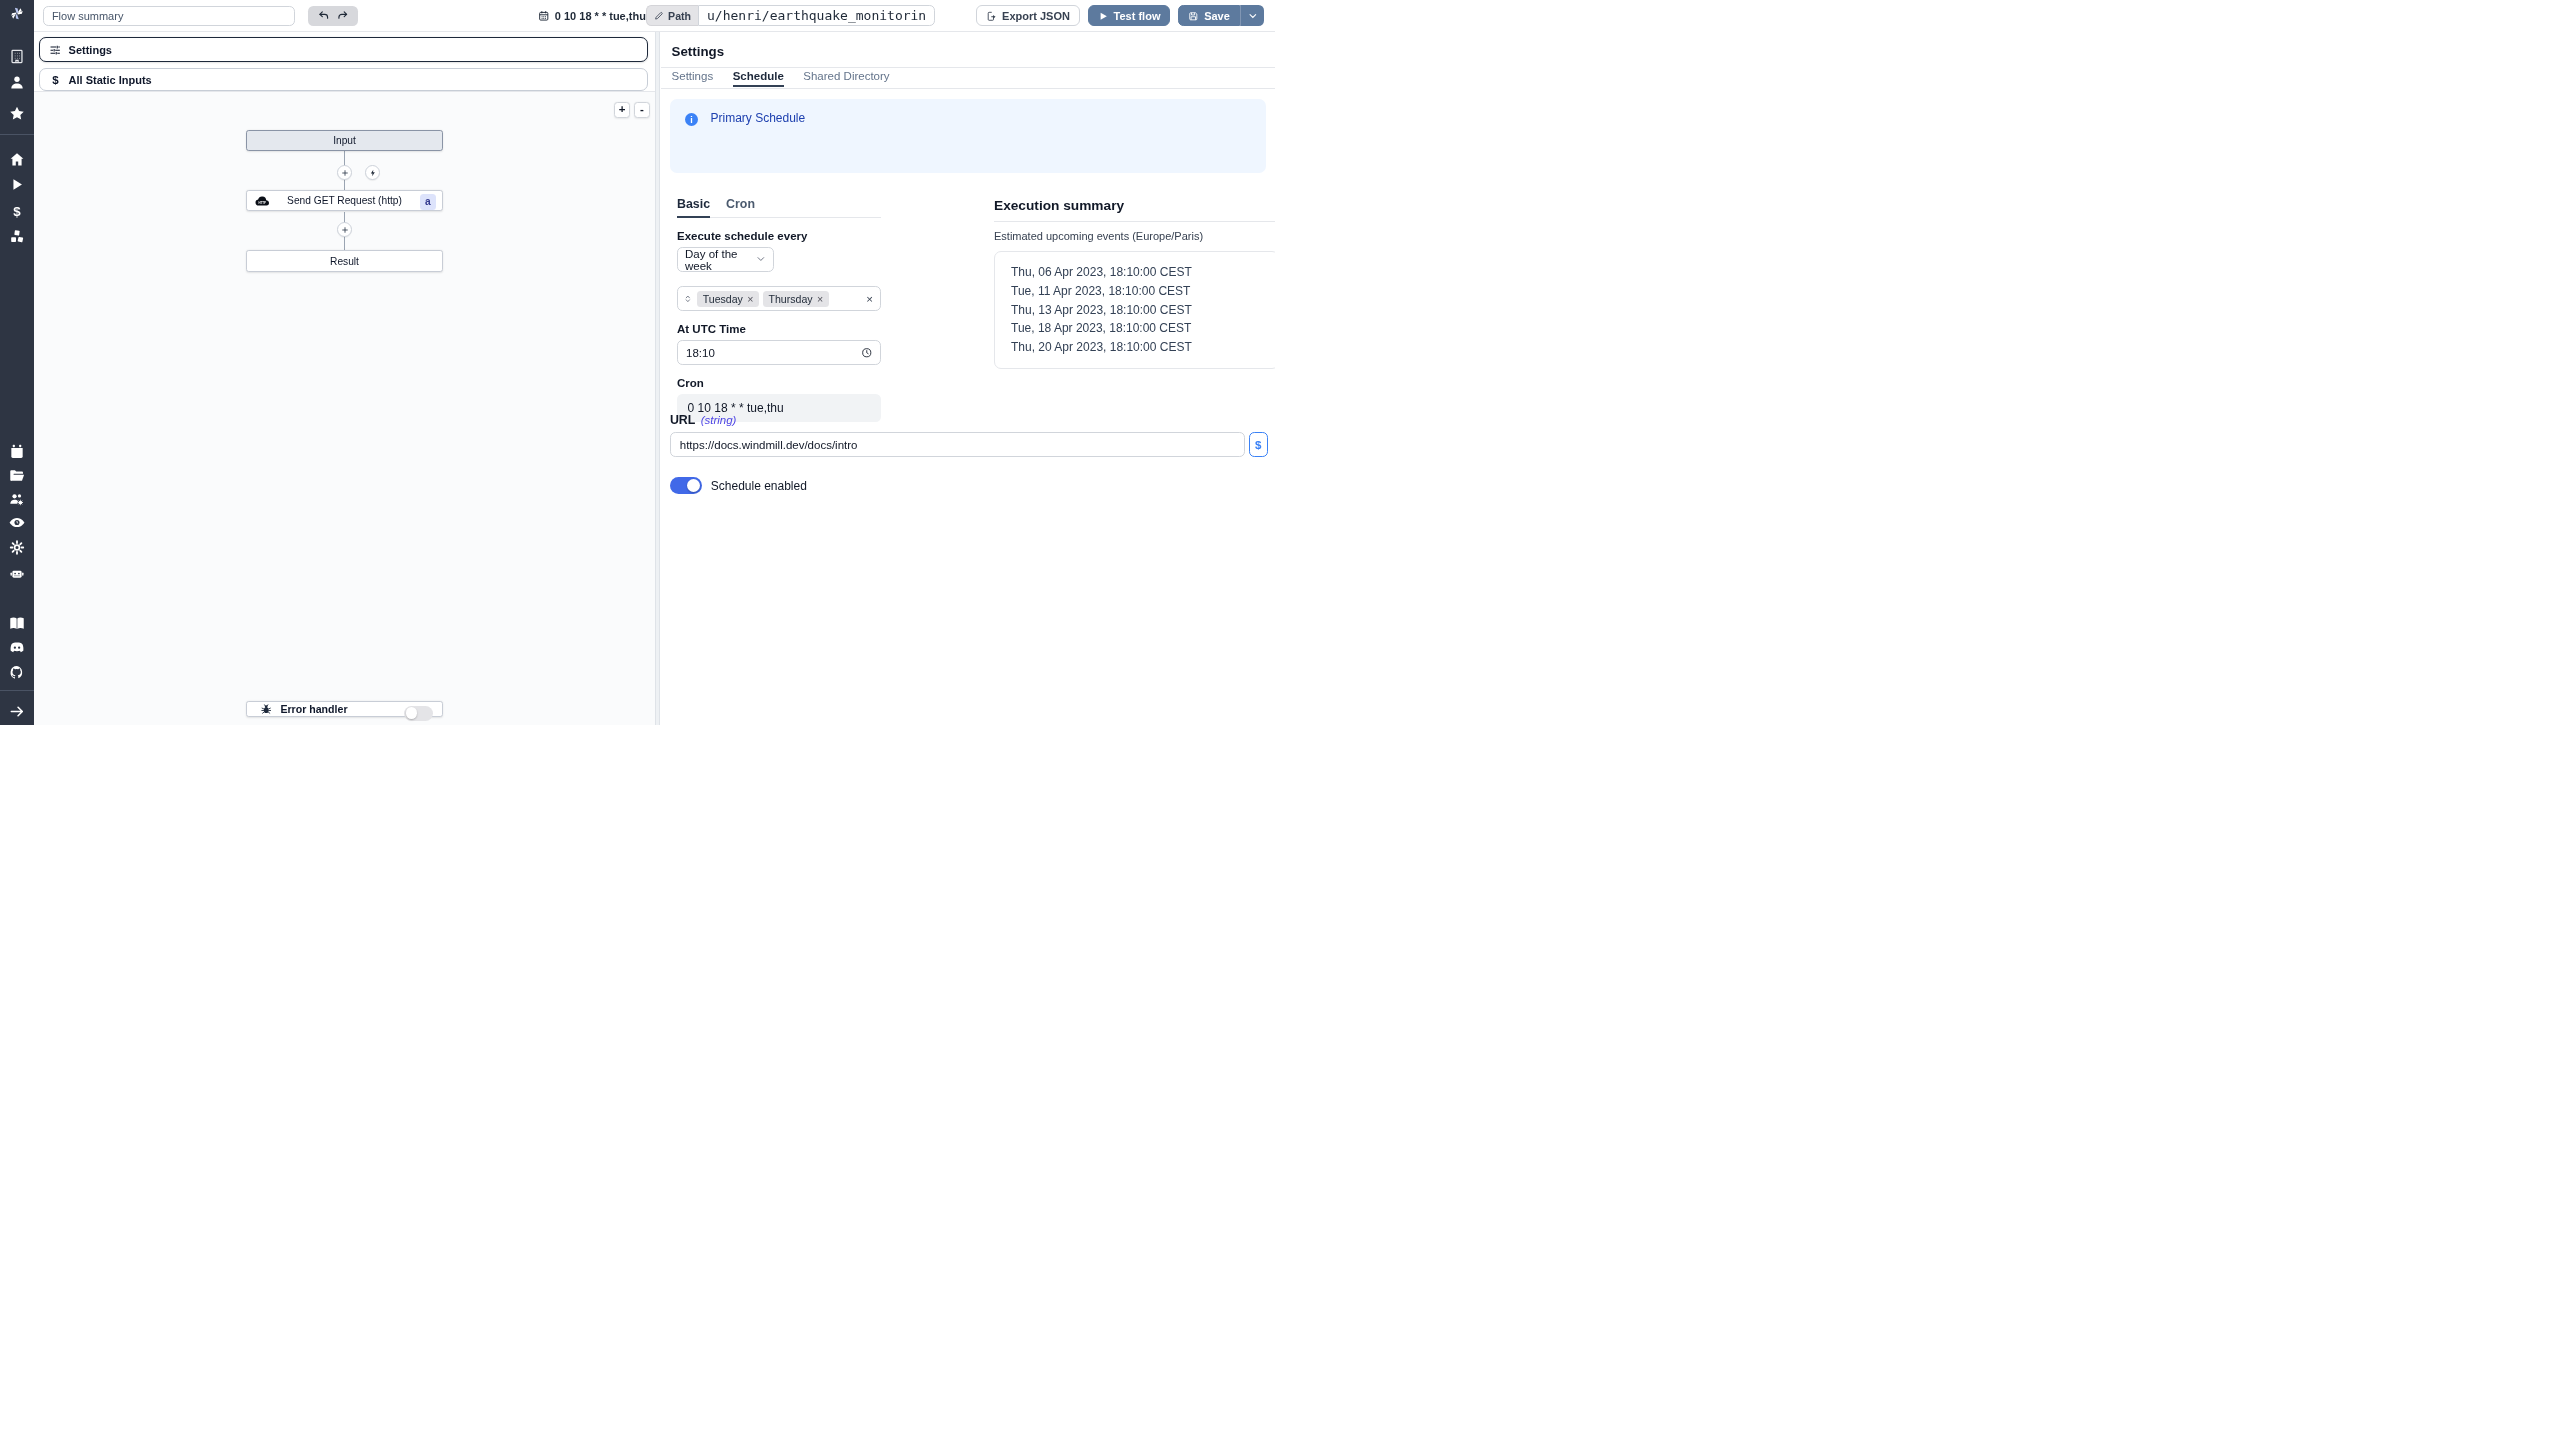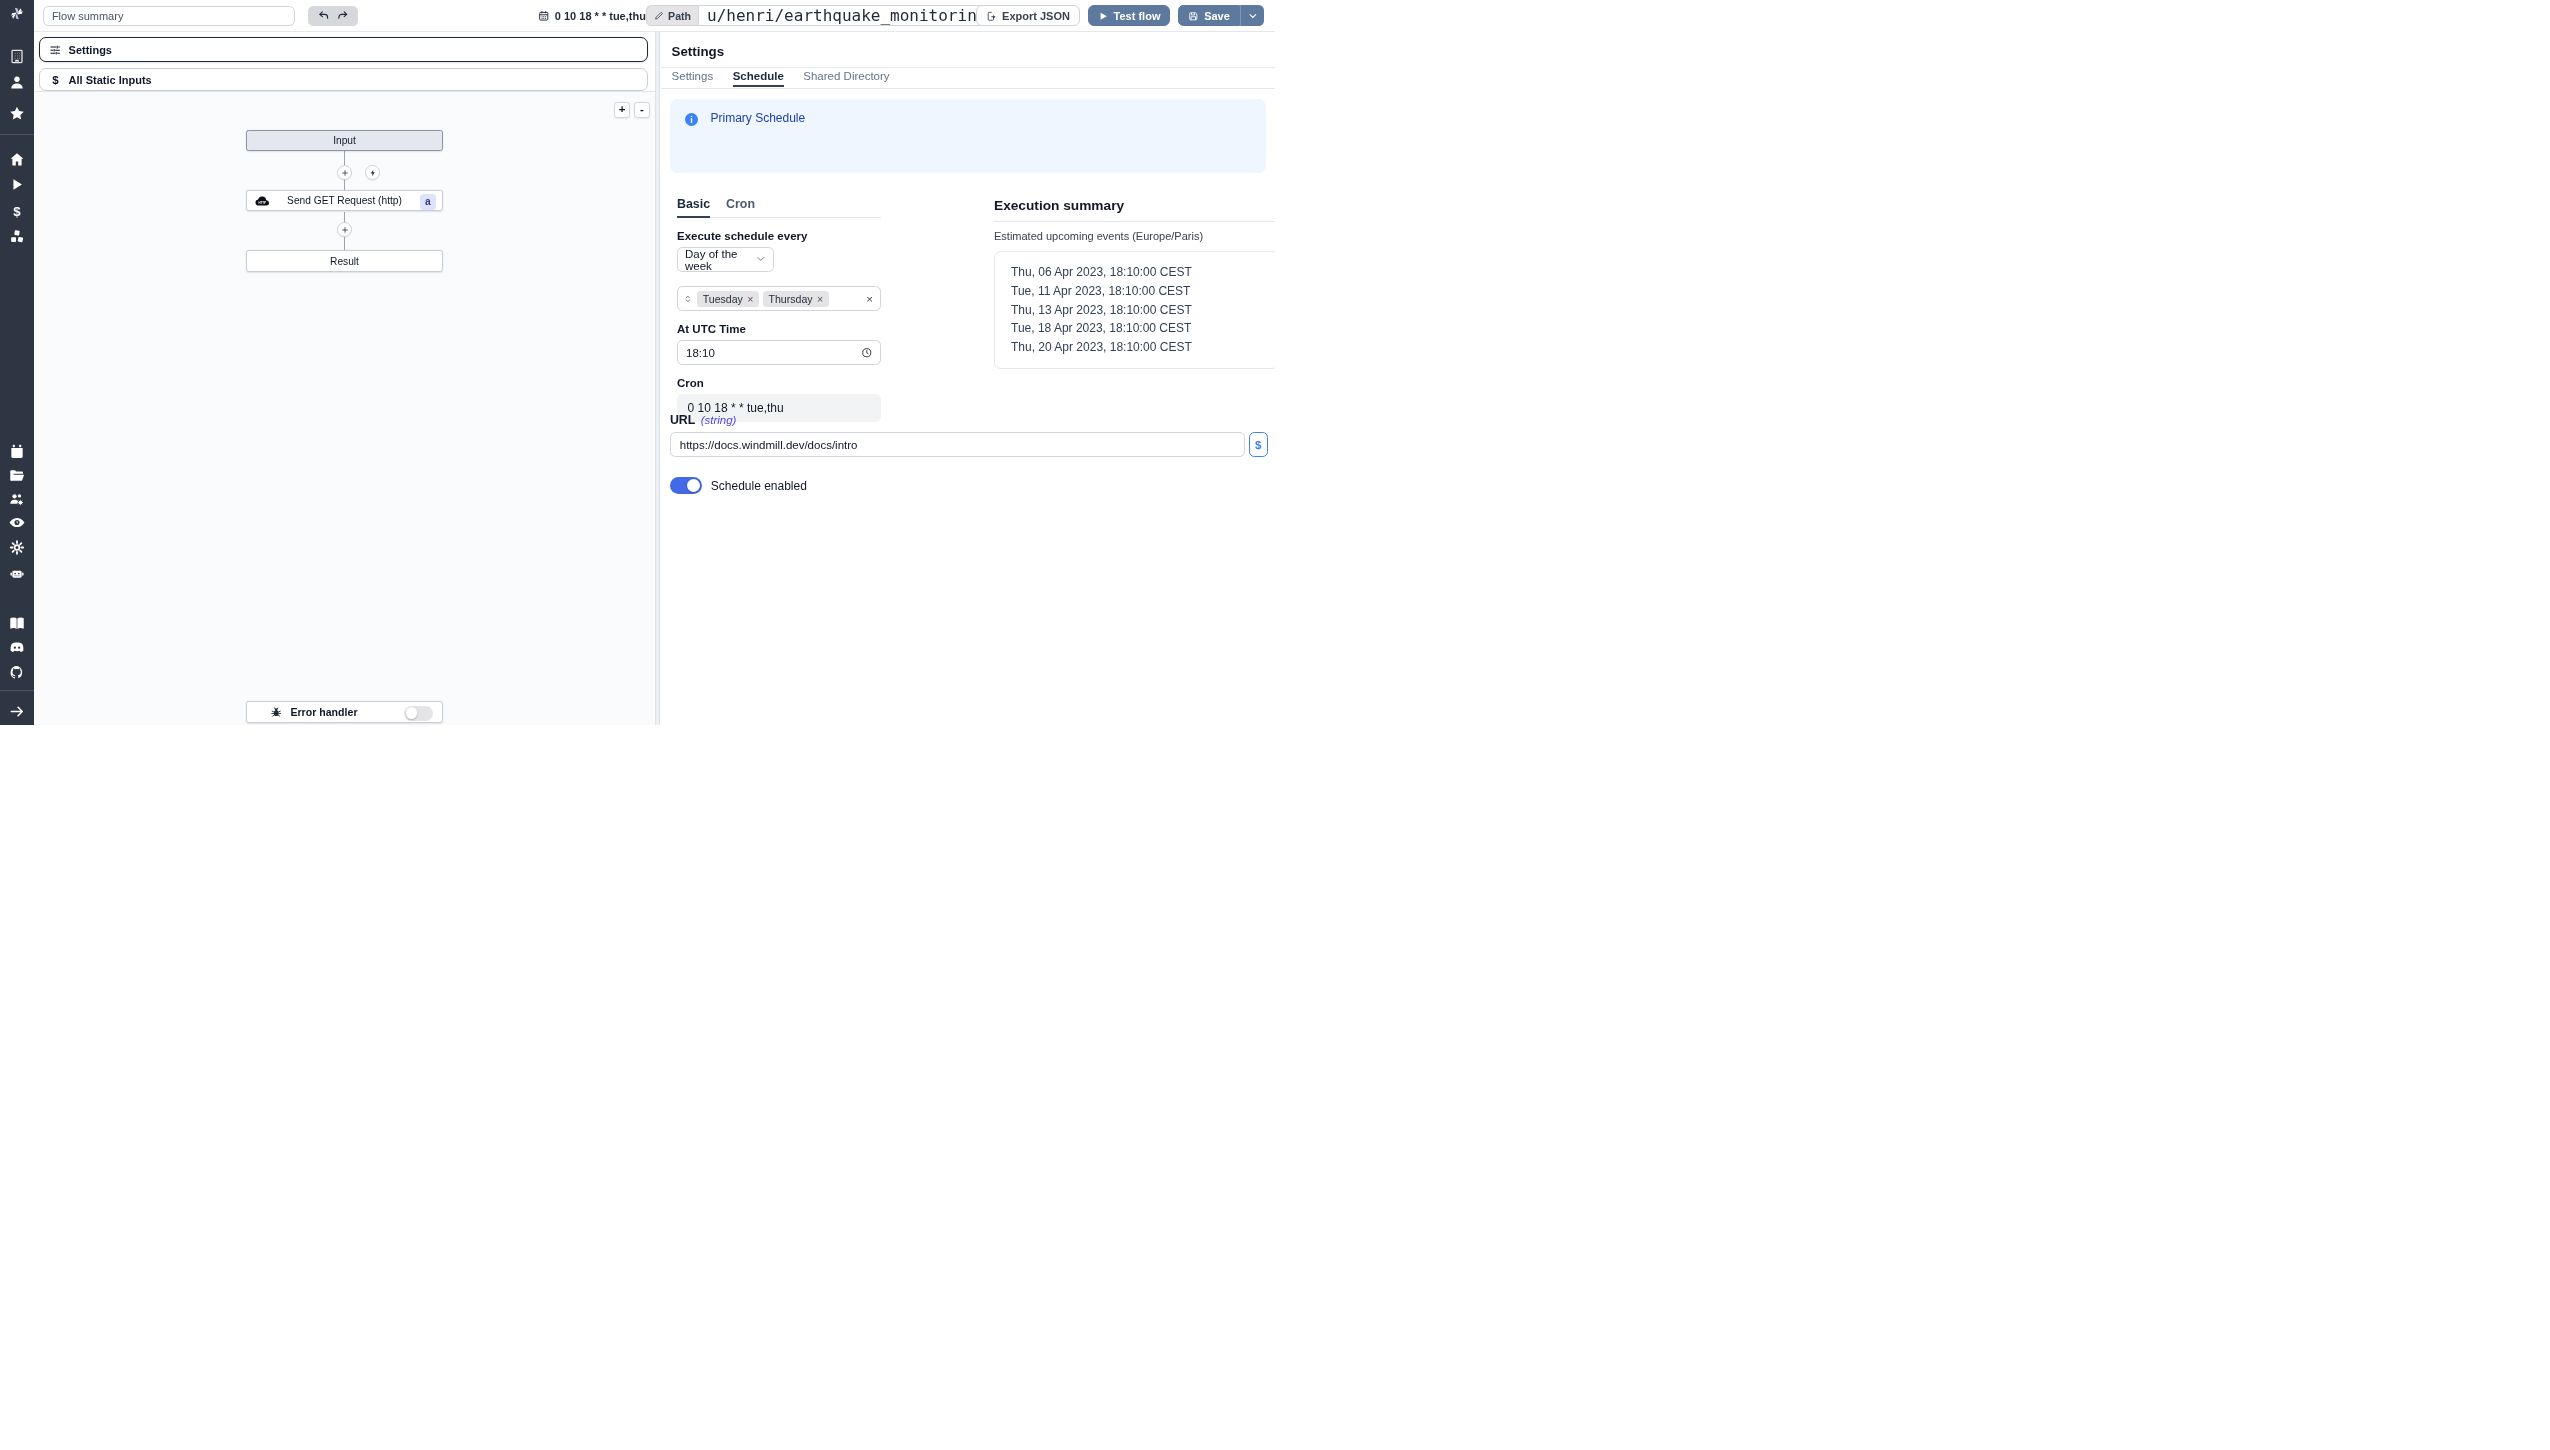--- a/index.html
+++ b/index.html
@@ -22,21 +22,21 @@
   
   .topbar{position:absolute;left:34px;top:0;right:0;height:32px;background:#fff;border-bottom:0.9px solid #e5e7eb;z-index:20;}
   .flow-summary{position:absolute;left:8.9px;top:6.2px;width:252px;height:19.5px;border:0.9px solid #d1d5db;border-radius:5.3px;padding:0 8px;font-size:11px;color:#475569;font-family:"Liberation Sans",sans-serif;outline:none;}
   .history{position:absolute;left:274px;top:6.2px;width:50px;height:19.5px;background:#d7d8dc;border-radius:5.3px;display:flex;align-items:center;justify-content:center;gap:7px;}
   .history svg{width:11.5px;height:11.5px;cursor:pointer;}
   .cron-preview{position:absolute;left:504px;top:0;height:32px;display:flex;align-items:center;gap:5.3px;font-size:11px;font-weight:700;color:#1f2937;}
   .cron-preview svg{width:11.5px;height:11.5px;}
   .path-group{position:absolute;left:612px;top:5.3px;height:21px;display:flex;align-items:stretch;}
   .path-chip{background:#e4e4e7;border:0.9px solid #d4d4d8;border-right:none;border-radius:5.3px 0 0 5.3px;display:flex;align-items:center;gap:4.4px;padding:0 7px;font-size:10.6px;font-weight:700;color:#374151;cursor:pointer;}
   .path-chip svg{width:9.7px;height:9.7px;}
-  .path-value{border:0.9px solid #d1d5db;border-radius:0 5.3px 5.3px 0;display:flex;align-items:center;padding:0 8px;font-family:"DejaVu Sans Mono",monospace;font-size:16px;color:#1f2937;background:#fff;}
+  .path-value{border:0.9px solid #d1d5db;border-radius:0 5.3px 5.3px 0;display:flex;align-items:center;padding:0 8px;font-family:"DejaVu Sans Mono",monospace;font-size:13px;color:#1f2937;background:#fff;}
   .tb-actions{position:absolute;right:10.6px;top:5.3px;height:21px;display:flex;align-items:stretch;gap:8px;}
   .btn{display:flex;align-items:center;gap:5.3px;padding:0 8.9px;border-radius:6px;font-size:11px;font-weight:700;cursor:pointer;white-space:nowrap;}
   .btn svg{width:10.6px;height:10.6px;}
   .btn-outline{background:#fff;border:0.9px solid #d1d5db;color:#374151;}
   .btn-primary{background:var(--button-primary);color:#fff;border:0.9px solid var(--button-primary);}
   .save-group{display:flex;align-items:stretch;}
   .save-group .btn{border-radius:5.3px 0 0 5.3px;}
   .save-caret{background:var(--button-primary);border-left:0.9px solid #8196b3;border-radius:0 5.3px 5.3px 0;display:flex;align-items:center;padding:0 7px;cursor:pointer;}
   .save-caret svg{width:9.7px;height:9.7px;}
 
@@ -54,21 +54,21 @@
   .zoom-btn{position:absolute;width:16px;height:16px;background:#fff;border:0.9px solid #d1d5db;border-radius:3.5px;box-shadow:0 0.9px 1.8px rgba(0,0,0,.08);font-size:11.5px;font-weight:700;color:#111827;display:flex;align-items:center;justify-content:center;cursor:pointer;line-height:1;}
   .zoom-in{left:580px;top:9.7px;}
   .zoom-out{left:600px;top:9.7px;}
   .edge{position:absolute;width:0.9px;background:#9aa4b2;}
   .node{position:absolute;left:212px;width:197px;background:#fff;border:0.9px solid #c8cdd6;border-radius:2.7px;box-shadow:0 0.9px 1.8px rgba(0,0,0,.10);display:flex;align-items:center;justify-content:center;font-size:10.2px;color:#0f172a;cursor:pointer;}
   .node-input{top:38px;height:21px;background:#e4e8ee;border-color:#8a94a6;}
   .node-get{top:98px;height:21px;}
   .node-get .node-cloud{position:absolute;left:8px;top:4.4px;}
   .node-badge{position:absolute;right:6.2px;top:2.7px;width:16px;height:16px;background:#dde3fb;border-radius:3.5px;color:#343a8f;font-size:10.2px;font-weight:700;display:flex;align-items:center;justify-content:center;}
   .node-result{top:158px;height:22px;}
-  .node-error{top:609px;height:22px;justify-content:flex-start;padding-left:23px;gap:8px;font-size:10.6px;font-weight:700;}
+  .node-error{top:609px;height:16px;justify-content:flex-start;padding-left:13px;gap:8px;font-size:10.6px;font-weight:700;}
   .node-error svg{width:12.4px;height:12.4px;}
   .pin{position:absolute;width:15px;height:15px;background:#fff;border:0.9px solid #cdd2da;border-radius:50%;display:flex;align-items:center;justify-content:center;cursor:pointer;box-shadow:0 0.9px 0.9px rgba(0,0,0,.06);}
   .pin svg{width:8px;height:8px;}
   .toggle{position:relative;border-radius:885px;cursor:pointer;}
   .toggle .knob{position:absolute;top:1.8px;background:#fff;border-radius:50%;box-shadow:0 0.9px 1.8px rgba(0,0,0,.25);}
   .toggle-off{width:29px;height:15px;background:#e4e4e7;}
   .toggle-off .knob{left:1.8px;width:11.5px;height:11.5px;}
   .err-toggle{position:absolute;right:8.9px;top:3.5px;}
 
   

